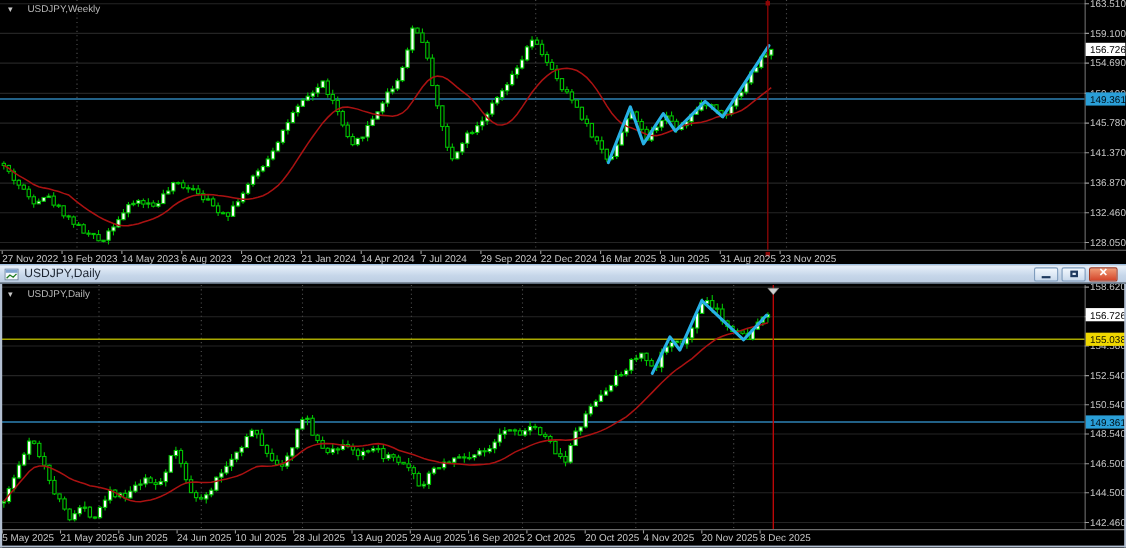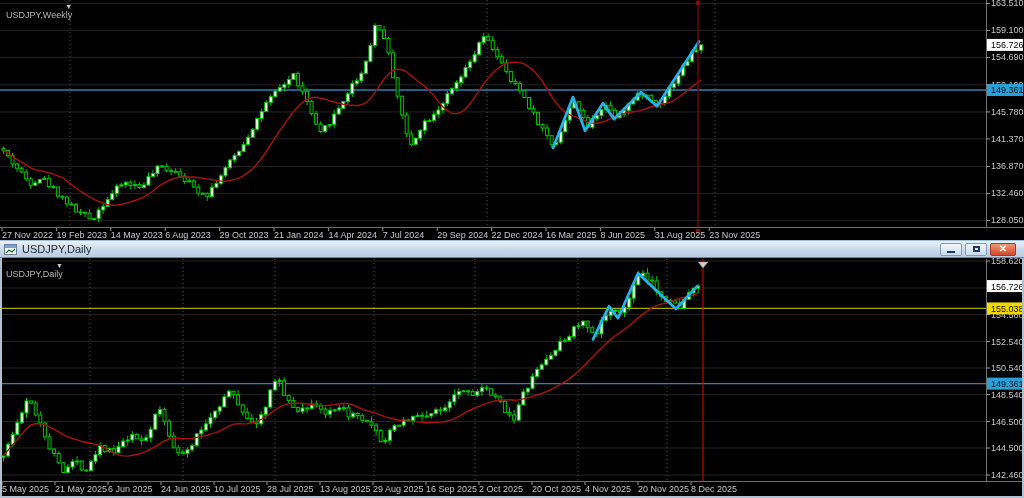--- a/index.html
+++ b/index.html
@@ -1,19 +1,19 @@
 <!DOCTYPE html>
 <html><head>
 <meta charset="utf-8">
 <style>
   html,body{margin:0;padding:0;background:#000;}
   #screen{position:relative;width:1024px;height:498px;background:#000;overflow:hidden;
           font-family:"Liberation Sans",sans-serif;}
   #cv{position:absolute;left:0;top:0;}
-  .symbol-label{position:absolute;color:#b8b8b8;font-size:9px;display:flex;align-items:flex-end;gap:0;flex-direction:column;}
+  .symbol-label{position:absolute;color:#b8b8b8;font-size:9px;display:flex;align-items:flex-end;gap:12px;}
   .symbol-label .tri{font-size:7px;color:#c8c8c8;}
   #titlebar{position:absolute;left:0;top:240px;width:1024px;height:18px;box-sizing:border-box;
             background:linear-gradient(#eaf2fb,#c6d6e9 60%,#bccde2);
             border-top:1px solid #9fc0e0;border-bottom:1px solid #76879a;
             display:flex;align-items:center;padding:0 4px;}
   #titlebar .tb-text{font-size:11px;color:#1c2430;margin-left:5px;}
   .tb-buttons{margin-left:auto;display:flex;gap:3px;margin-right:4px;}
   .tb-btn{width:22px;height:13px;border-radius:2px;box-sizing:border-box;cursor:default;
           border:1px solid #7e9cbd;background:linear-gradient(#f2f8fe,#c9d9ec);
           display:flex;align-items:center;justify-content:center;padding:0;}

